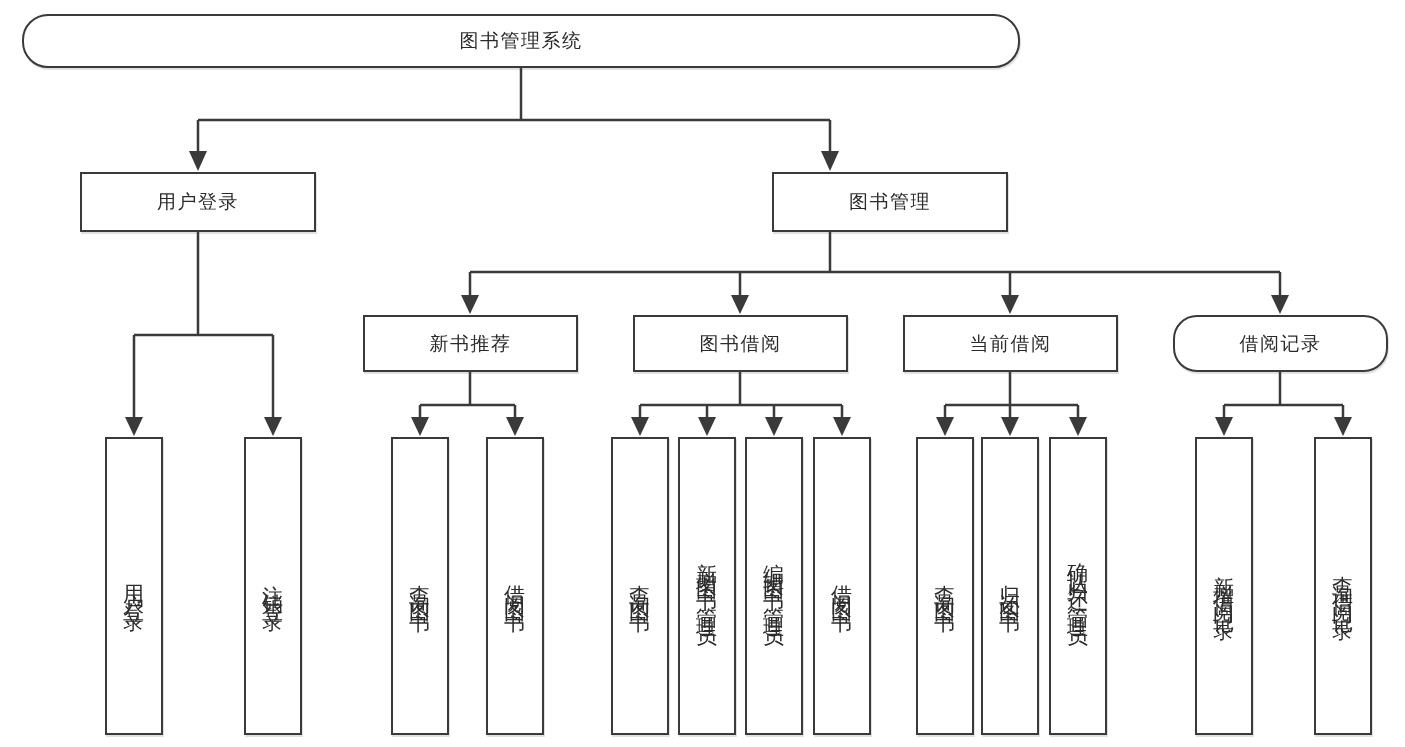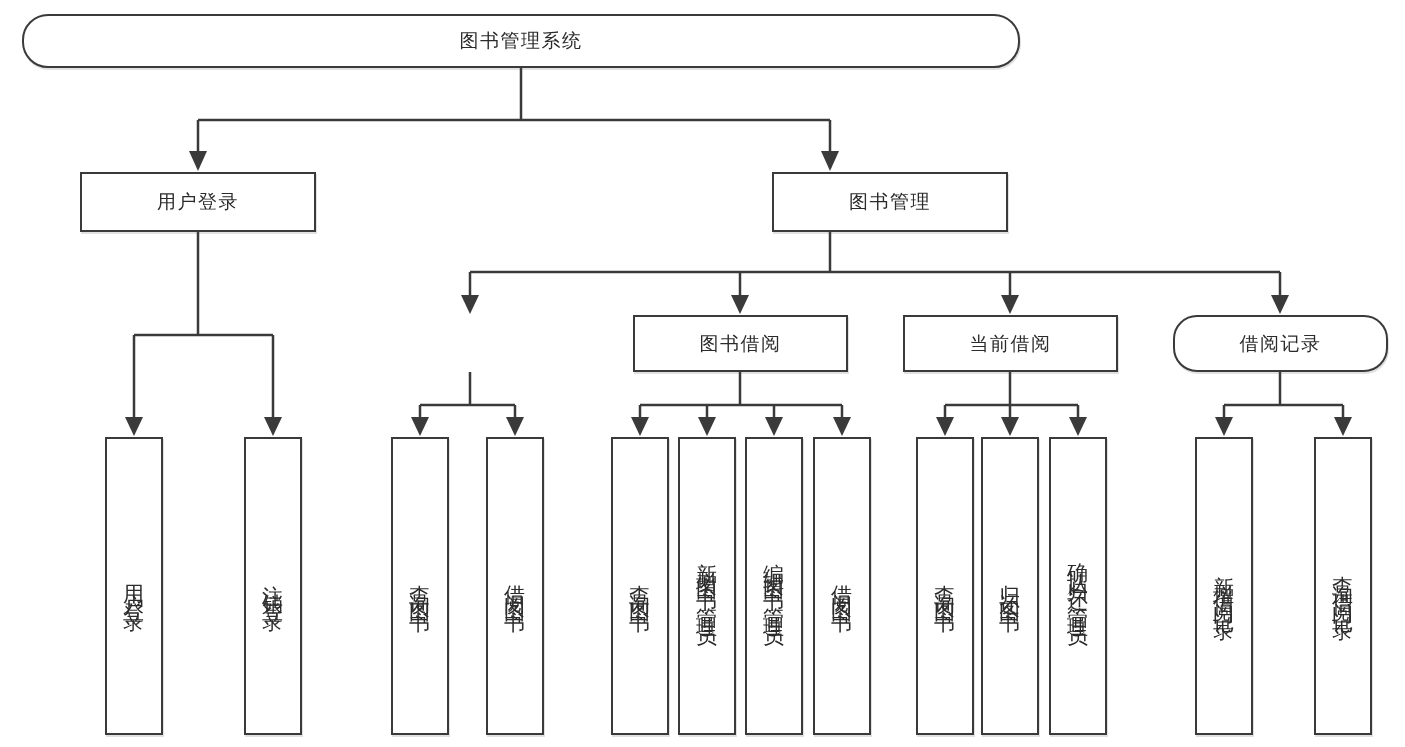--- a/index.html
+++ b/index.html
@@ -106,20 +106,23 @@
     <span>图书管理系统</span>
   </div>
 
   <div class="box" style="left:80px; top:172px; width:236px; height:60px;">
     <span>用户登录</span>
   </div>
   <div class="box" style="left:744px; top:172px; width:236px; height:60px;margin-left:28px;">
     <span>图书管理</span>
   </div>
 
+  <div class="box" style="left:363px; top:315px; width:215px; height:57px;">
+    <span>新书推荐</span>
+  </div>
   <div class="box" style="left:633px; top:315px; width:215px; height:57px;">
     <span>图书借阅</span>
   </div>
   <div class="box" style="left:903px; top:315px; width:215px; height:57px;">
     <span>当前借阅</span>
   </div>
   <div class="box" style="left:1173px; top:315px; width:215px; height:57px;border-radius:24px;">
     <span>借阅记录</span>
   </div>
 

